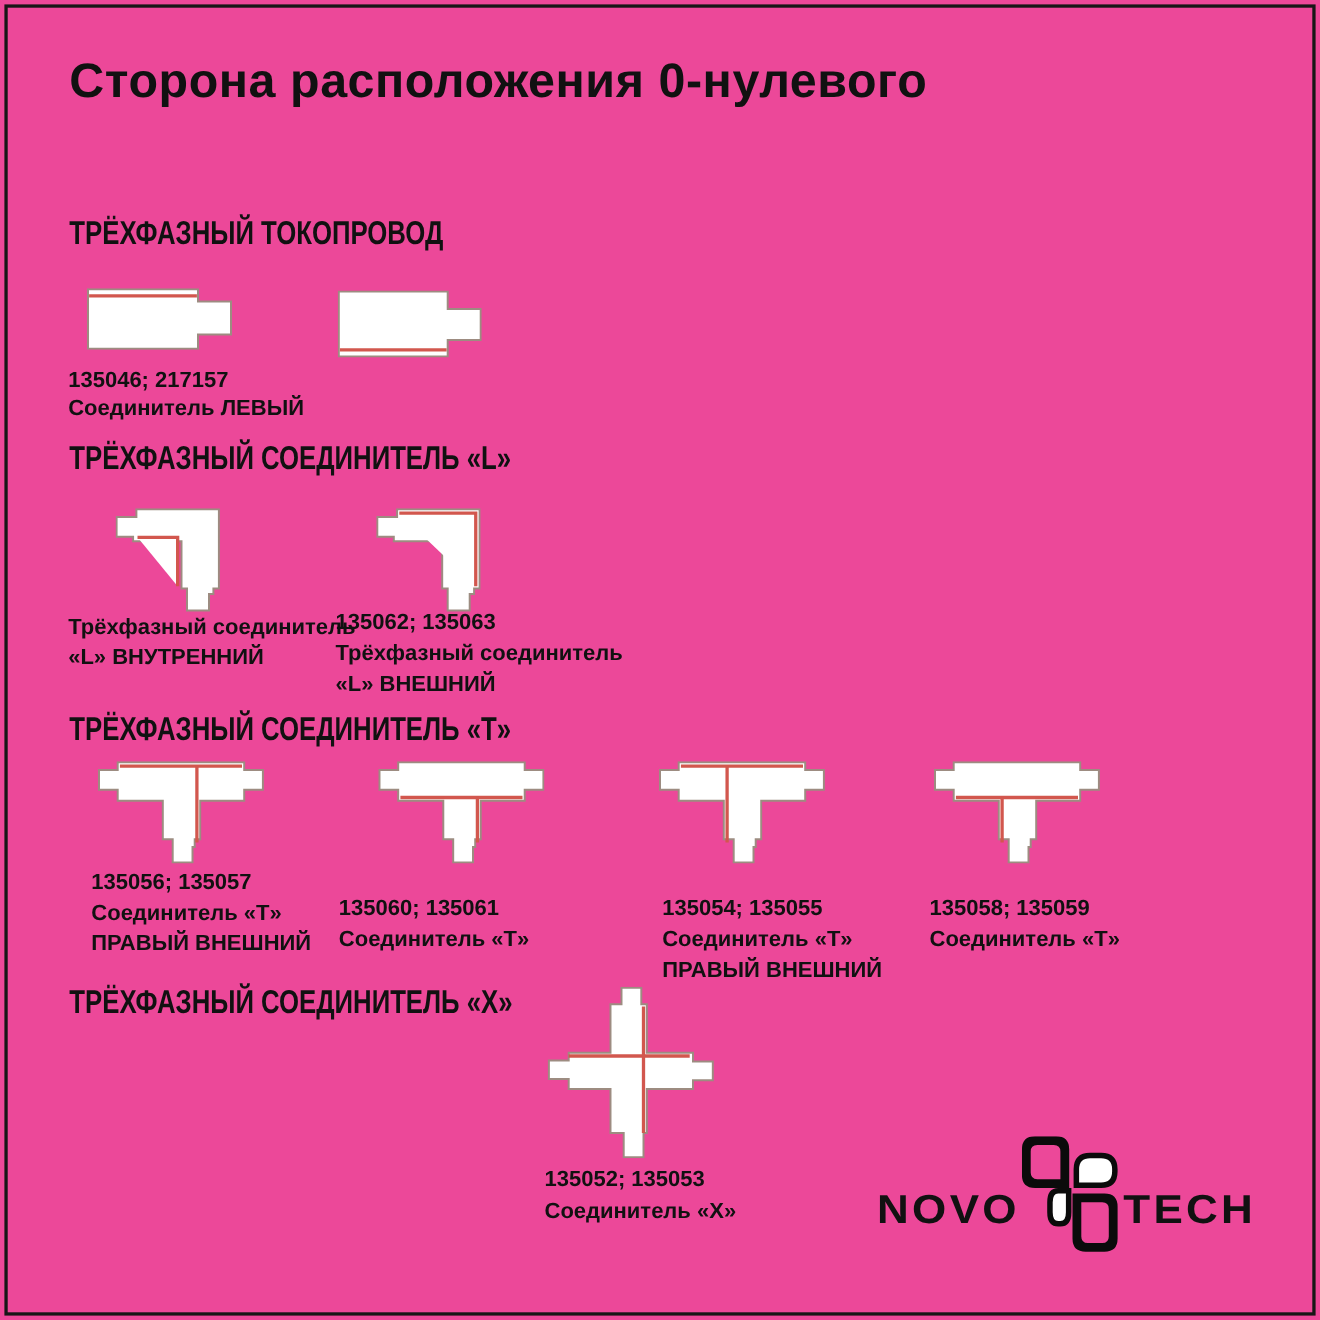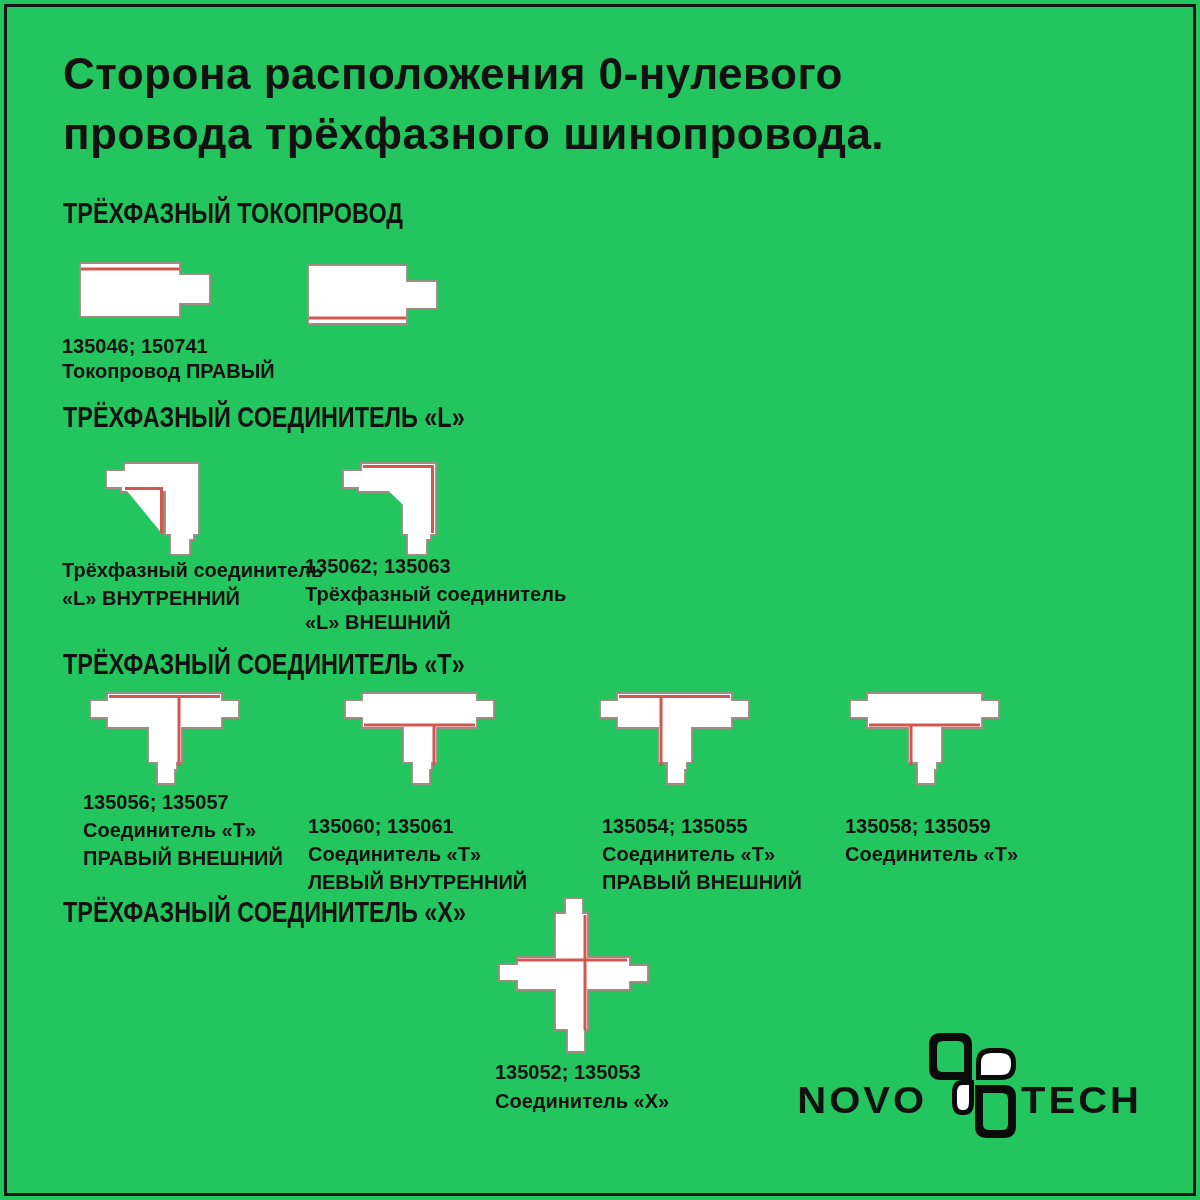--- a/index.html
+++ b/index.html
@@ -1,19 +1,19 @@
 <!DOCTYPE html>
 <html style="--outline: #9d8c81; --red: #d2574e; --text: #111111;"><head>
 <meta charset="utf-8">
 <style>
   html,body{margin:0;padding:0;background:#888;}
   .page{
     position:relative;
     width:1200px;height:1200px;
-    background:#22c55e;
+    background:#ec4899;
     font-family:"Liberation Sans", sans-serif;
     color:var(--text,#111);
     overflow:hidden;
     margin:0 auto;
   }
   .frame{position:absolute;inset:4px;border:3px solid #161616;pointer-events:none;}
   .title{
     position:absolute;left:63px;top:44px;
     font-size:44px;font-weight:bold;line-height:60px;letter-spacing:.5px;
     white-space:nowrap;
@@ -49,32 +49,31 @@
   .petal-outline{fill:#ffffff;stroke:#0b0b0b;stroke-width:5;}
 </style>
 </head>
 <body>
 
 <div class="page">
   <div class="frame"></div>
 
   <div class="title">
     <div>Сторона расположения 0-нулевого</div>
-    <div>провода трёхфазного шинопровода.</div>
   </div>
 
   <div class="sec-h" style="left:63px;top:198px">ТРЁХФАЗНЫЙ ТОКОПРОВОД</div>
 
   <svg class="shape" style="left:79px;top:262px" width="132" height="56" viewBox="0 0 132 56">
     <path class="outline" d="M1,1 H101 V12 H131 V42 H101 V55 H1 Z"></path>
     <path class="redline" d="M2,7 H100"></path>
   </svg>
   <div class="lbl tight" style="left:62px;top:334px">
-    <div>135046; 150741</div>
-    <div>Токопровод ПРАВЫЙ</div>
+    <div>135046; 217157</div>
+    <div>Соединитель ЛЕВЫЙ</div>
   </div>
 
   <svg class="shape" style="left:307px;top:264px" width="131" height="61" viewBox="0 0 131 61">
     <path class="outline" d="M1,1 H100 V17 H130 V45 H100 V60 H1 Z"></path>
     <path class="redline" d="M2,54 H99"></path>
   </svg>
 
   <div class="sec-h" style="left:63px;top:402px">ТРЁХФАЗНЫЙ СОЕДИНИТЕЛЬ «L»</div>
 
   <svg class="shape" style="left:105px;top:462px" width="95" height="95" viewBox="0 0 95 95">
@@ -110,21 +109,20 @@
   </div>
 
   <svg class="shape" style="left:343px;top:692px" width="152" height="93" viewBox="0 0 152 93">
     <path class="outline" d="M19,1 H134 V8 H151 V26 H134 V36 H94 V71 H89 V78 H87 V92 H69 V71 H60 V36 H19 V26 H2 V8 H19 Z"></path>
     <path class="redline" d="M21,33 H132"></path>
     <path class="redline" d="M91,33 V74"></path>
   </svg>
   <div class="lbl" style="left:308px;top:812px">
     <div>135060; 135061</div>
     <div>Соединитель «Т»</div>
-    <div>ЛЕВЫЙ ВНУТРЕННИЙ</div>
   </div>
 
   <svg class="shape" style="left:598px;top:692px" width="152" height="93" viewBox="0 0 152 93">
     <path class="outline" d="M19,1 H134 V8 H151 V26 H134 V36 H94 V71 H89 V78 H87 V92 H69 V71 H60 V36 H19 V26 H2 V8 H19 Z"></path>
     <path class="redline" d="M21,4.5 H132"></path>
     <path class="redline" d="M63,5 V74"></path>
   </svg>
   <div class="lbl" style="left:602px;top:812px">
     <div>135054; 135055</div>
     <div>Соединитель «Т»</div>

